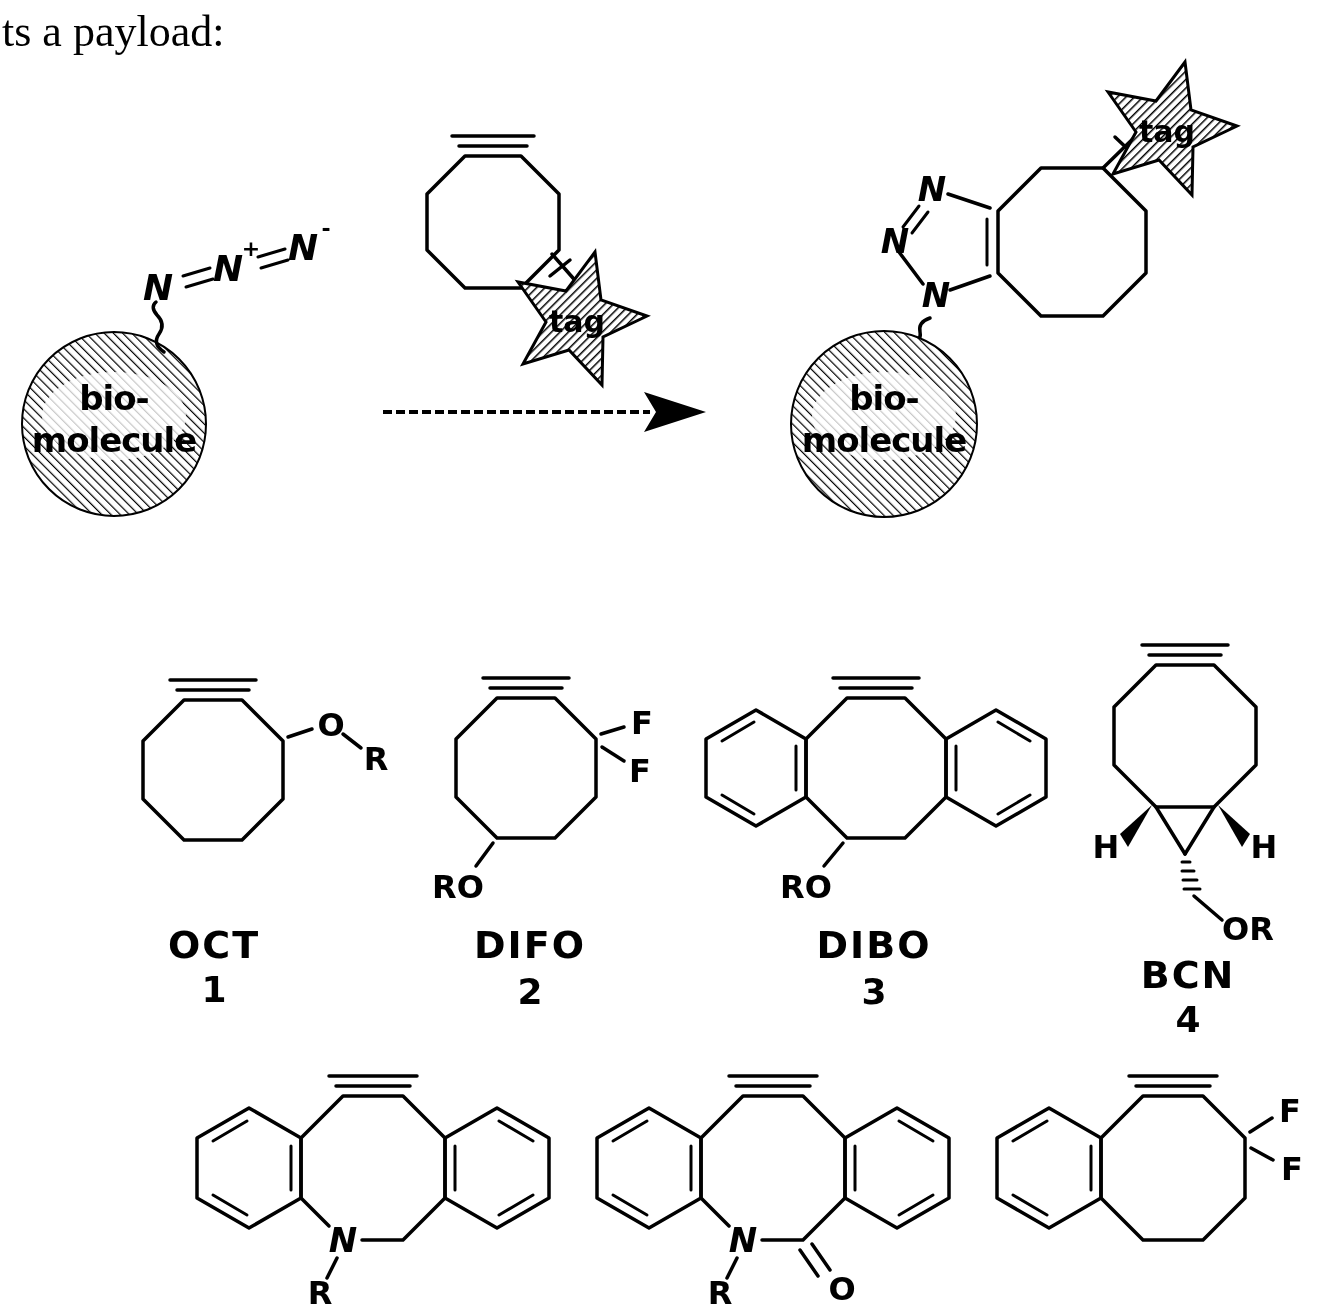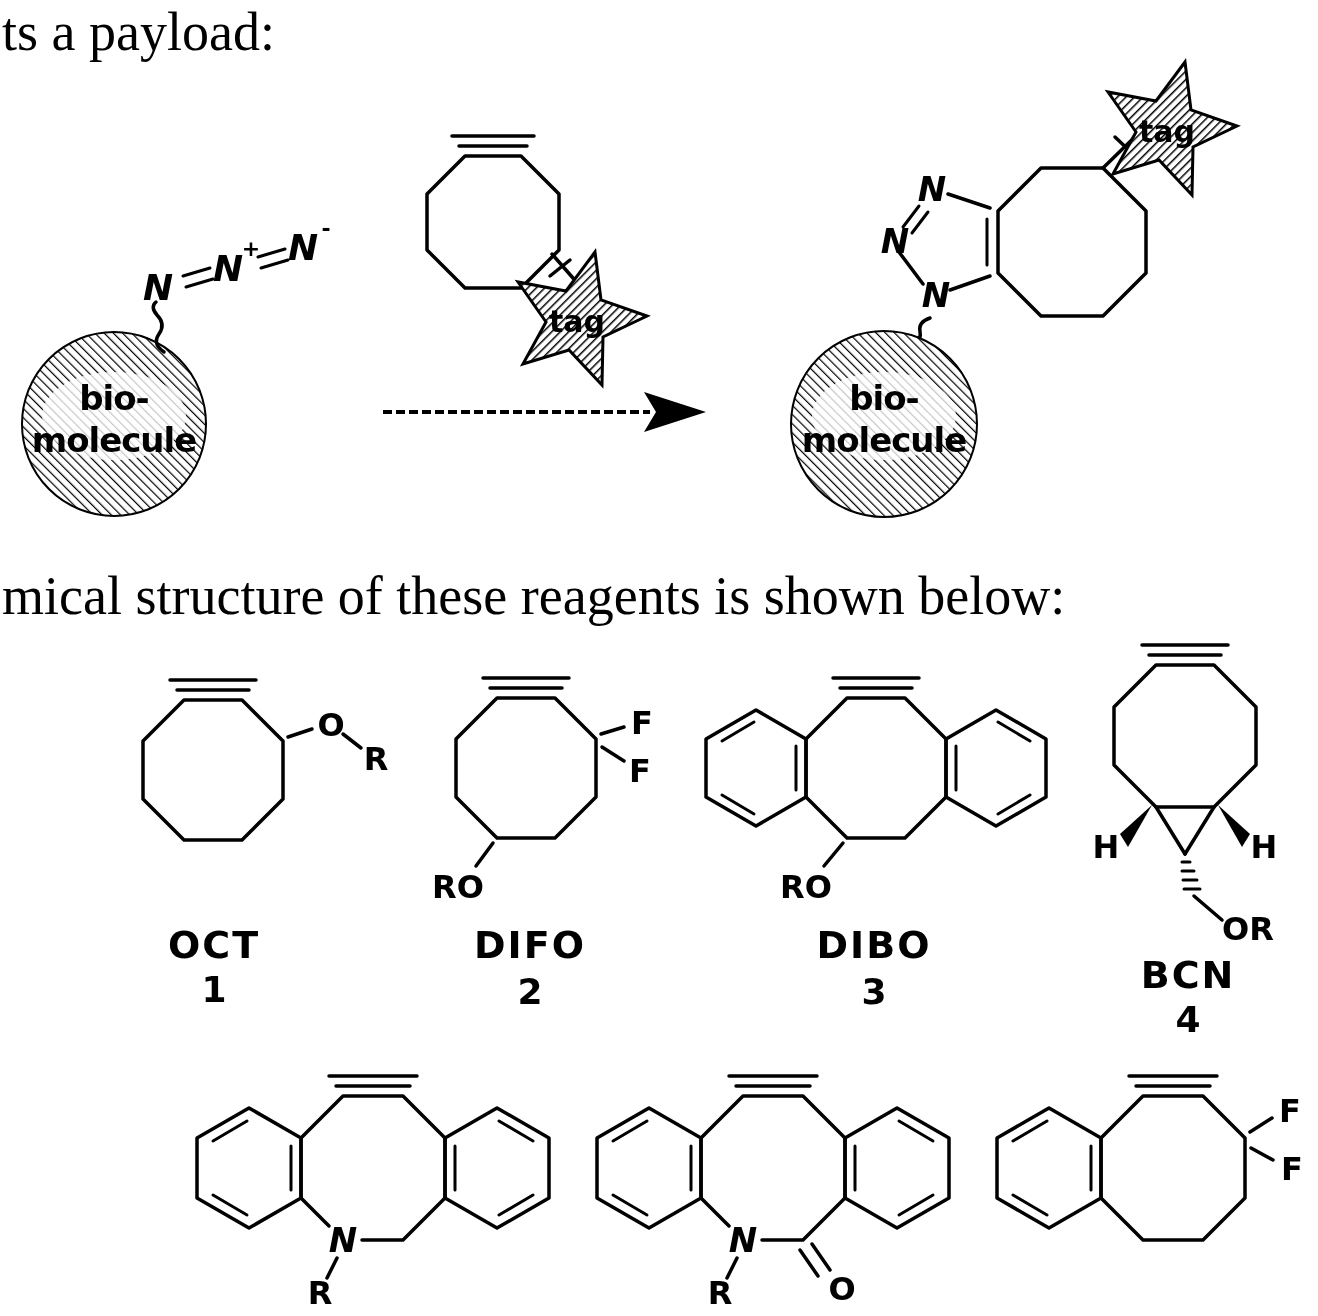--- a/index.html
+++ b/index.html
@@ -1,39 +1,38 @@
 <!DOCTYPE html>
 <html><head>
 <meta charset="utf-8">
 <style>
   html,body{margin:0;padding:0;background:#fff;}
   #page{position:relative;width:1318px;height:1316px;background:#fff;overflow:hidden;
         font-family:"Liberation Serif",serif;color:#000;}
-  .heading{position:absolute;left:2px;font-size:54px;line-height:52px;white-space:nowrap;color:#000;}
+  .heading{position:absolute;left:2px;font-size:44px;line-height:52px;white-space:nowrap;color:#000;}
   #figure-svg{position:absolute;left:0;top:0;width:1318px;height:1316px;}
   
   text{fill:#000;text-anchor:middle;}
   .ct{font:bold 34px "DejaVu Sans",sans-serif;letter-spacing:-1px;}
   .st{font:bold 30px "DejaVu Sans",sans-serif;}
   .az{font:italic bold 36px "DejaVu Sans",sans-serif;}
   .chg{font:bold 22px "DejaVu Sans",sans-serif;}
   .al{font:bold 32px "DejaVu Sans",sans-serif;}
   .an{font:italic bold 34px "DejaVu Sans",sans-serif;}
   .nl{font:bold 38px "DejaVu Sans",sans-serif;letter-spacing:2px;}
   .num{font:bold 36px "DejaVu Sans",sans-serif;}
   .bd{stroke:#000;stroke-width:3.5;fill:none;stroke-linecap:round;stroke-linejoin:round;}
   .bd2{stroke:#000;stroke-width:3;fill:none;stroke-linecap:round;}
 </style>
 </head>
 <body>
 
 <div id="page">
 
   <div class="heading" style="top:6px;">ts a payload:</div>
-  <div class="heading" style="top:570px;">mical structure of these reagents is shown below:</div>
 
   <svg id="figure-svg" viewBox="0 0 1318 1316" xmlns="http://www.w3.org/2000/svg">
     <defs>
       <pattern id="hatchB" patternUnits="userSpaceOnUse" width="6.5" height="6.5" patternTransform="rotate(-45)">
         <rect width="6.5" height="6.5" fill="#fff"></rect>
         <line x1="0" y1="0" x2="0" y2="6.5" stroke="#000" stroke-width="2.4"></line>
       </pattern>
       <pattern id="hatchS" patternUnits="userSpaceOnUse" width="6" height="6" patternTransform="rotate(45)">
         <rect width="6" height="6" fill="#fff"></rect>
         <line x1="0" y1="0" x2="0" y2="6" stroke="#000" stroke-width="3"></line>

